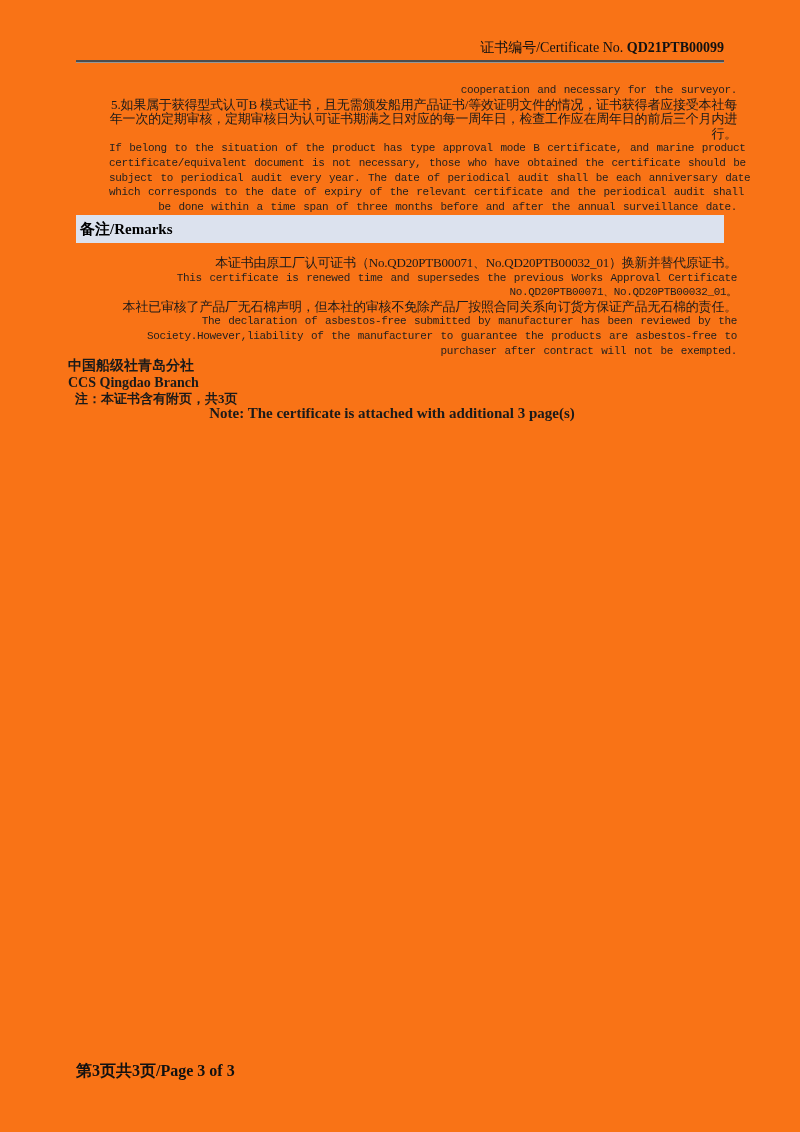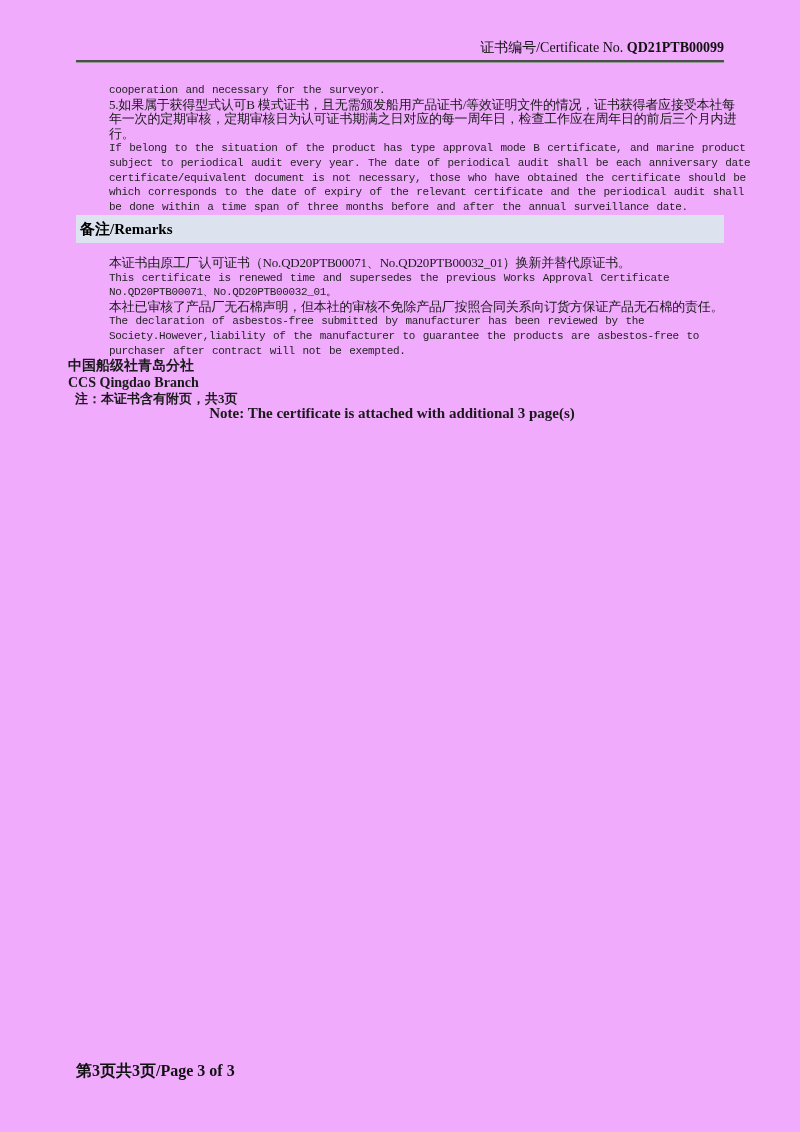--- a/index.html
+++ b/index.html
@@ -1,19 +1,19 @@
 <!DOCTYPE html>
 <html><head>
 <meta charset="utf-8">
 <style>
   html,body{margin:0;padding:0;background:#ffffff;}
   .page{
     position:relative;
     width:800px;height:1132px;
-    background:#f0abfc;
+    background:#f97316;
     overflow:hidden;
     font-family:"Liberation Serif", serif;
     color:#1a1a1a;
   }
   .header-line{
     position:absolute;left:76px;top:39px;width:648px;
     text-align:right;font-size:14px;line-height:17px;color:#111;
     font-family:"Liberation Serif", serif;
   }
   .header-line .cert-no{font-weight:bold;}
@@ -28,21 +28,21 @@
     position:absolute;left:76px;top:215px;width:648px;height:28px;
     display:flex;align-items:center;box-sizing:border-box;padding-left:4px;
   }
   .remarks-banner .banner-title{
     font-weight:bold;font-size:15px;color:#000;
     font-family:"Liberation Serif", serif;
   }
   .remarks-block{
     position:absolute;left:109px;top:256px;width:628px;
   }
-  .line{display:block;white-space:pre;}
+  .line{display:block;white-space:pre;text-align:right;}
   .line.en{
     font-family:"Liberation Mono","DejaVu Sans Mono",monospace;
     font-size:11px;letter-spacing:-0.35px;word-spacing:1.5px;
     line-height:14.6px;height:14.6px;color:#1f1f1f;
   }
   .line.cn{
     font-family:"Liberation Serif", serif;
     font-size:13px;line-height:14.6px;height:14.6px;color:#1a1a1a;
     letter-spacing:-0.2px;
   }
@@ -67,22 +67,22 @@
   <div class="header-line"><span>证书编号/Certificate No. </span><span class="cert-no">QD21PTB00099</span></div>
 
   <div class="rule"></div>
 
   <div class="body-block">
     <span class="line en">cooperation and necessary for the surveyor.</span>
     <span class="line cn">5.如果属于获得型式认可B 模式证书，且无需颁发船用产品证书/等效证明文件的情况，证书获得者应接受本社每</span>
     <span class="line cn">年一次的定期审核，定期审核日为认可证书期满之日对应的每一周年日，检查工作应在周年日的前后三个月内进</span>
     <span class="line cn">行。</span>
     <span class="line en">If belong to the situation of the product has type approval mode B certificate, and marine product</span>
+    <span class="line en">certificate/equivalent document is not necessary, those who have obtained the certificate should be</span>
     <span class="line en">subject to periodical audit every year. The date of periodical audit shall be each anniversary date</span>
-    <span class="line en">certificate/equivalent document is not necessary, those who have obtained the certificate should be</span>
     <span class="line en">which corresponds to the date of expiry of the relevant certificate and the periodical audit shall</span>
     <span class="line en">be done within a time span of three months before and after the annual surveillance date.</span>
   </div>
 
   <div class="remarks-banner" style="background: rgb(220, 226, 238); text-align: right;">
     <span class="banner-title">备注/Remarks</span>
   </div>
 
   <div class="remarks-block">
     <span class="line cn">本证书由原工厂认可证书（No.QD20PTB00071、No.QD20PTB00032_01）换新并替代原证书。</span>

